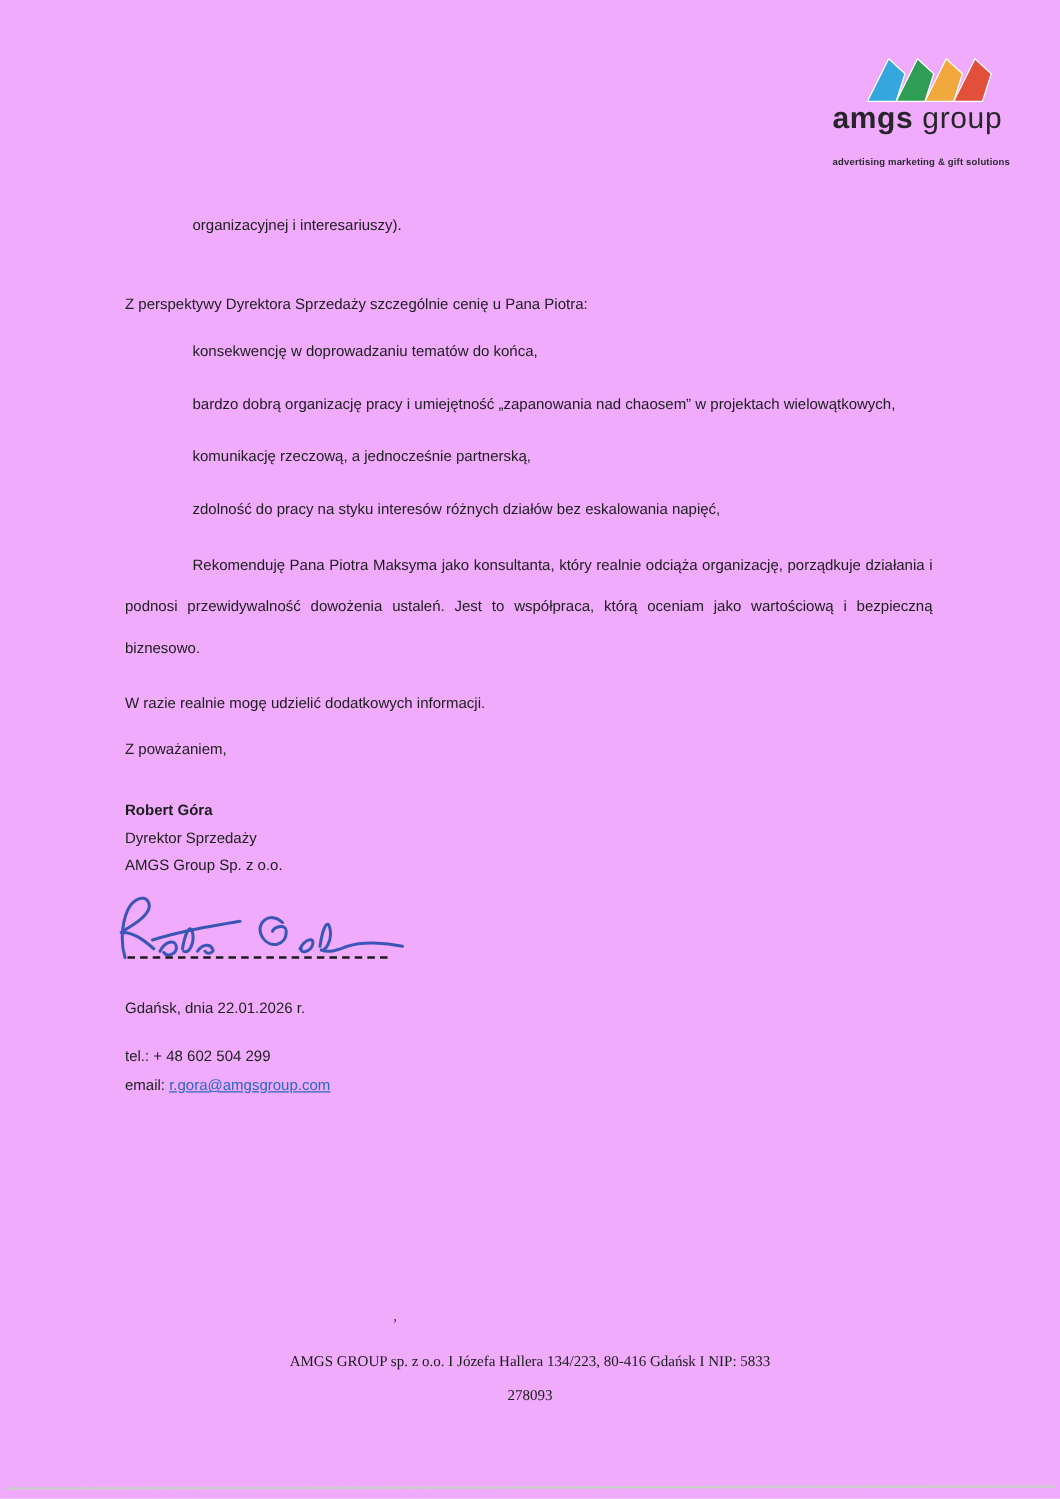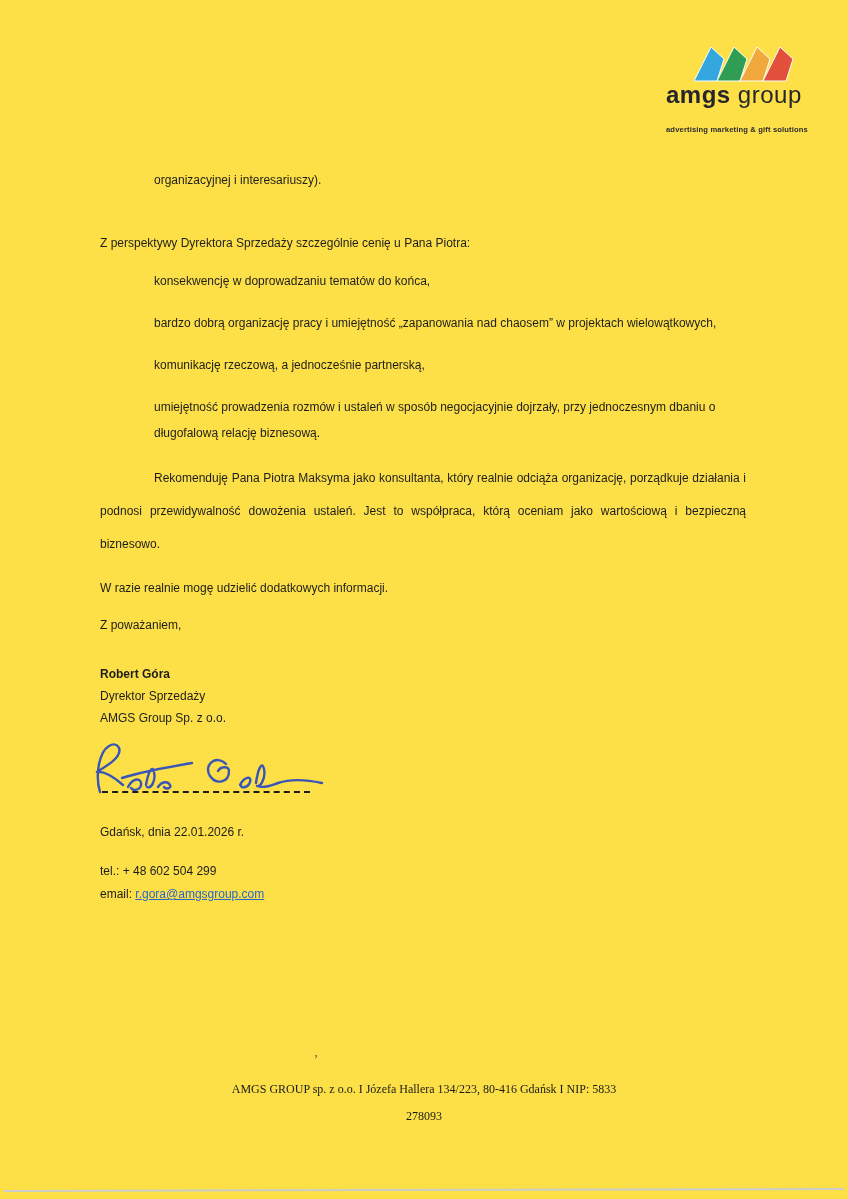--- a/index.html
+++ b/index.html
@@ -2,21 +2,21 @@
 <html><head>
 <meta charset="utf-8">
 <style>
   * { margin: 0; padding: 0; box-sizing: border-box; }
   html, body { background: #e9e9e9; }
   .page {
     position: relative;
     width: 848px;
     height: 1199px;
     margin: 0 auto;
-    background: #fde047;
+    background: #f0abfc;
     font-family: "Liberation Sans", "DejaVu Sans", sans-serif;
     color: #1e1e1e;
     overflow: hidden;
   }
 
   
   .logo {
     position: absolute;
     top: 46px;
     left: 666px;
@@ -154,21 +154,21 @@
       <li>
         <span class="bullet-dot-cell"><span class="bullet-dot"></span></span>
         <span class="bullet-text">bardzo dobrą organizację pracy i umiejętność „zapanowania nad chaosem” w projektach wielowątkowych,</span>
       </li>
       <li>
         <span class="bullet-dot-cell"><span class="bullet-dot"></span></span>
         <span class="bullet-text">komunikację rzeczową, a jednocześnie partnerską,</span>
       </li>
       <li>
         <span class="bullet-dot-cell"><span class="bullet-dot"></span></span>
-        <span class="bullet-text">umiejętność prowadzenia rozmów i ustaleń w sposób negocjacyjnie dojrzały, przy jednoczesnym dbaniu o długofalową relację biznesową.</span>
+        <span class="bullet-text">zdolność do pracy na styku interesów różnych działów bez eskalowania napięć,</span>
       </li>
     </ul>
 
     <p class="p-recommend">Rekomenduję Pana Piotra Maksyma jako konsultanta, który realnie odciąża organizację, porządkuje działania i podnosi przewidywalność dowożenia ustaleń. Jest to współpraca, którą oceniam jako wartościową i bezpieczną biznesowo.</p>
 
     <p class="p-note">W razie realnie mogę udzielić dodatkowych informacji.</p>
 
     <p class="p-valediction">Z poważaniem,</p>
 
     <div class="signer">

